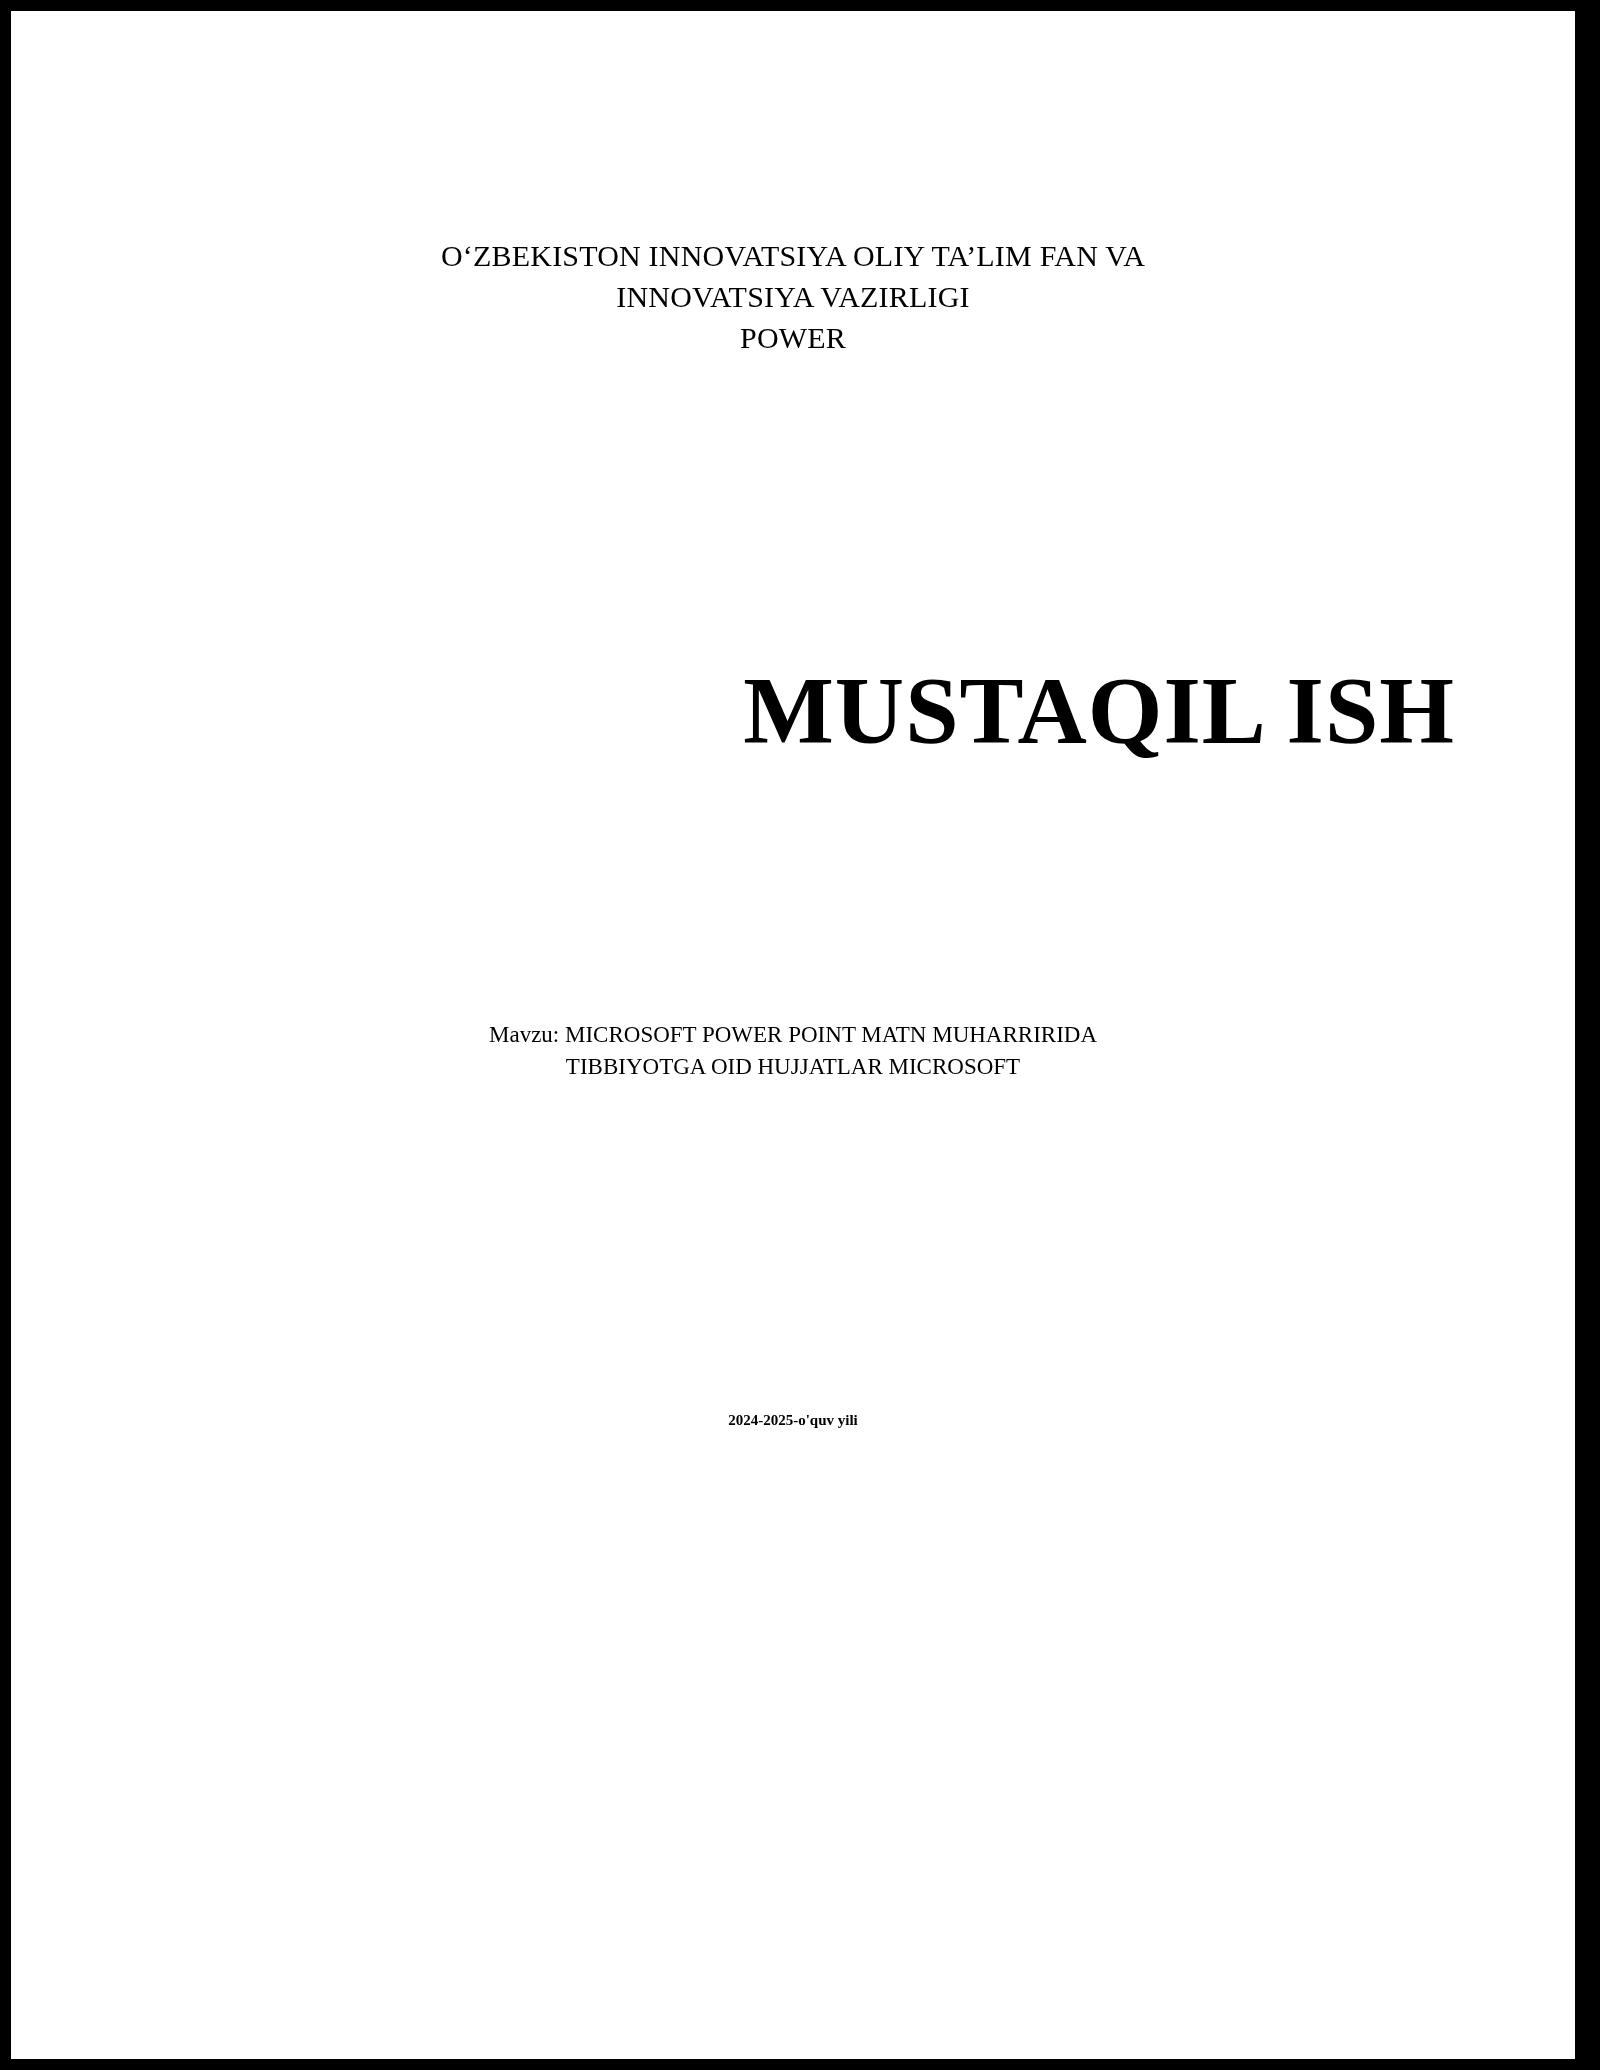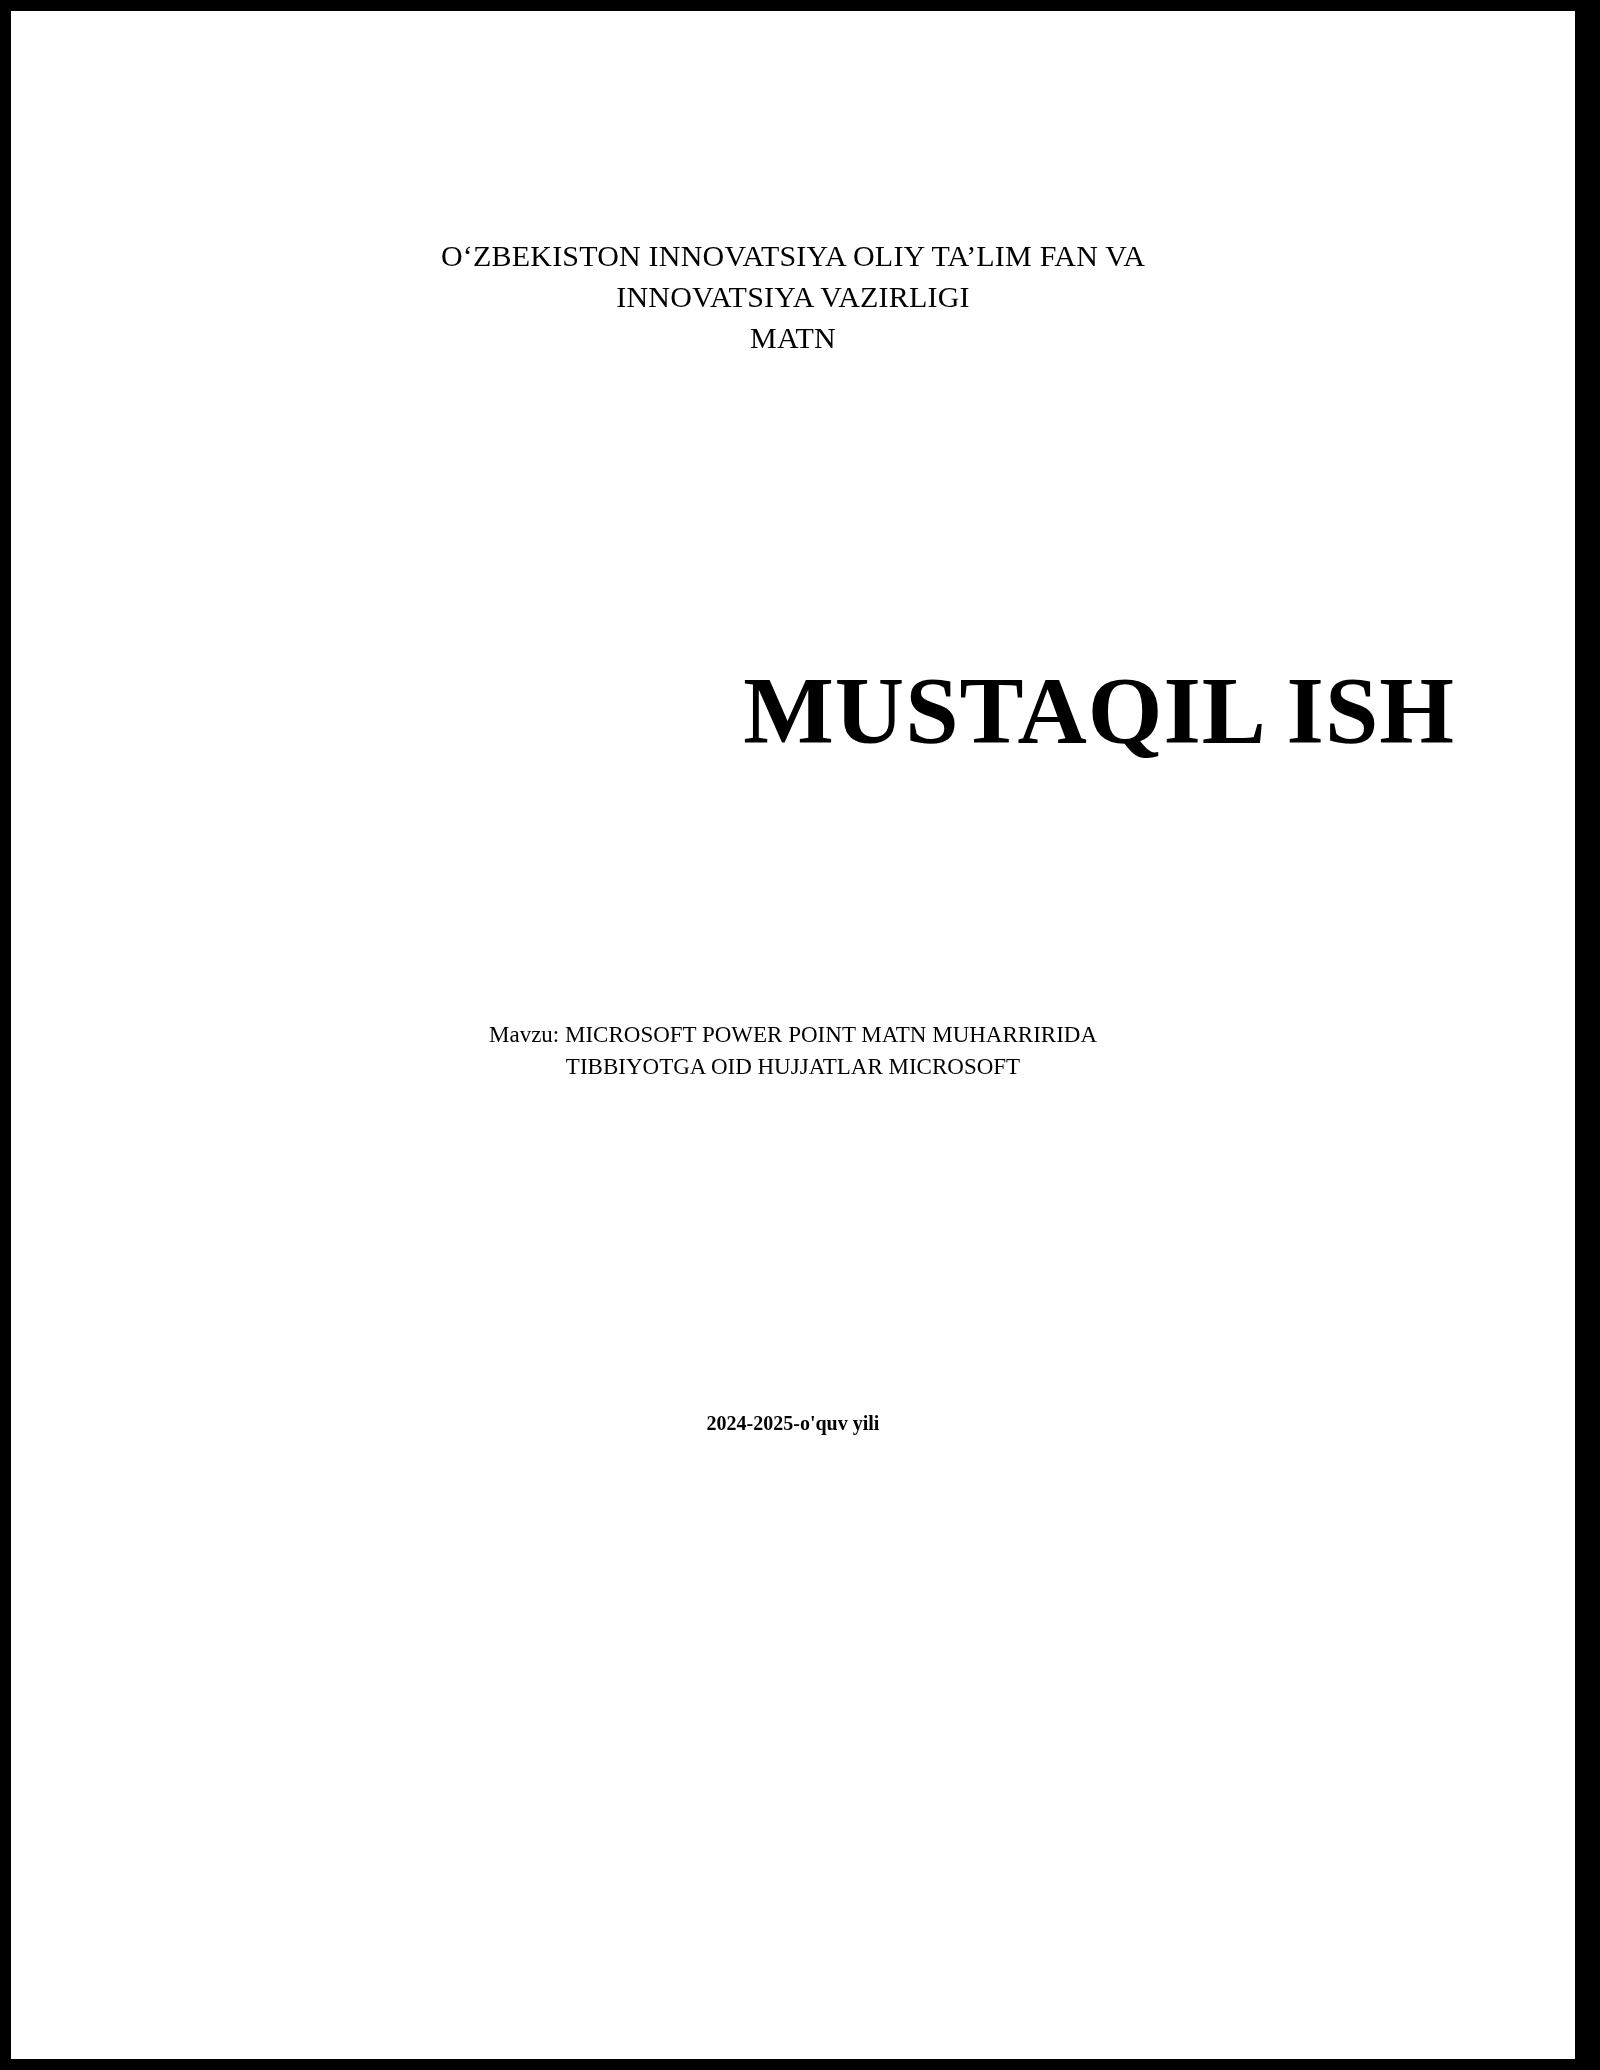--- a/index.html
+++ b/index.html
@@ -59,35 +59,35 @@
     font-size: 23px;
     line-height: 1.38;
     color: #000000;
   }
   .subject-line {
     display: block;
   }
   .year-block {
     margin-top: 330px;
     text-align: center;
-    font-size: 20px;
+    font-size: 15px;
     font-weight: bold;
     color: #000000;
   }
 </style>
 </head>
 <body>
 
 <div class="page-frame">
   <div class="page-inner">
 
     <div class="header-block">
       <span class="header-line">O‘ZBEKISTON INNOVATSIYA OLIY TA’LIM FAN VA</span>
       <span class="header-line">INNOVATSIYA VAZIRLIGI</span>
-      <span class="header-line">MATN</span>
+      <span class="header-line">POWER</span>
     </div>
 
     <div class="main-title">MUSTAQIL ISH</div>
 
     <div class="subject-block">
       <span class="subject-line">Mavzu: MICROSOFT POWER POINT MATN MUHARRIRIDA</span>
       <span class="subject-line">TIBBIYOTGA OID HUJJATLAR MICROSOFT</span>
     </div>
 
     <div class="year-block">2024-2025-o'quv yili</div>

